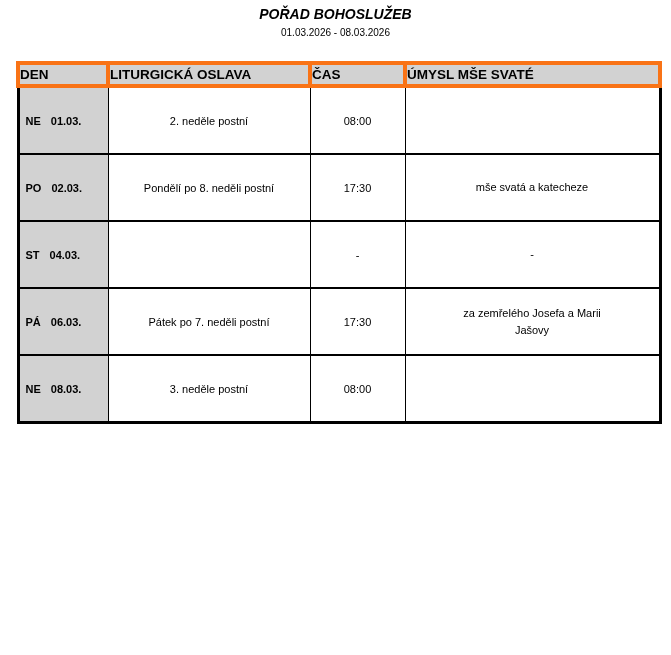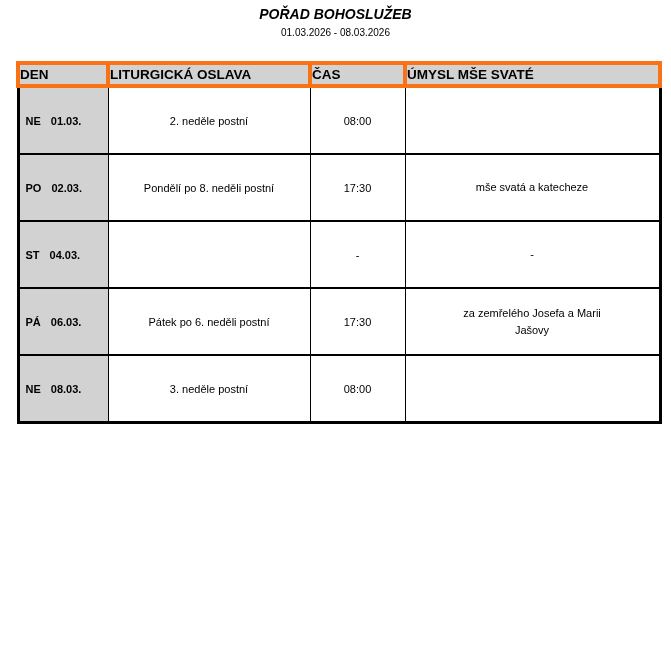--- a/index.html
+++ b/index.html
@@ -126,21 +126,21 @@
       <td class="cell-time">-</td>
       <td class="cell-intention">-</td>
     </tr>
     <tr>
       <td class="cell-day">
         <span class="day-inner">
             <span>PÁ</span>
             <span>06.03.</span>
           </span>
       </td>
-      <td class="cell-celebration">Pátek po 6. neděli postní</td>
+      <td class="cell-celebration">Pátek po 7. neděli postní</td>
       <td class="cell-time">17:30</td>
       <td class="cell-intention">za zemřelého Josefa a Marii
 Jašovy</td>
     </tr>
     <tr>
       <td class="cell-day">
         <span class="day-inner">
             <span>NE</span>
             <span>08.03.</span>
           </span>

